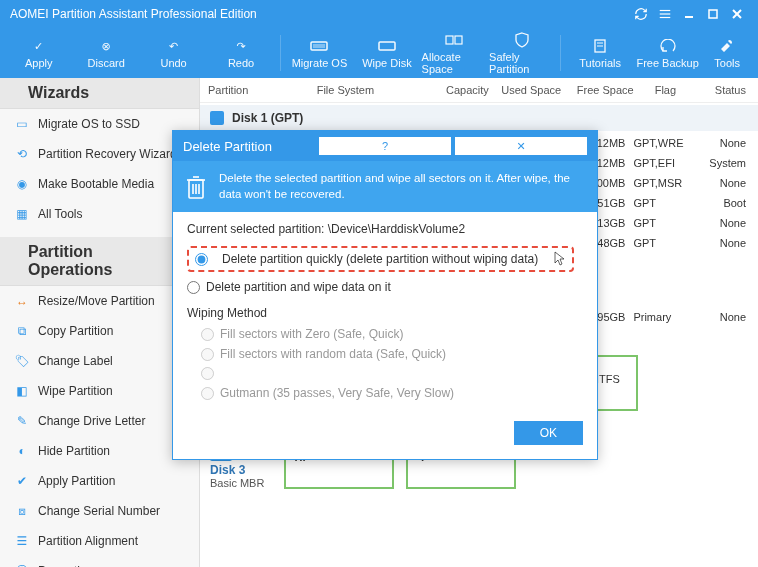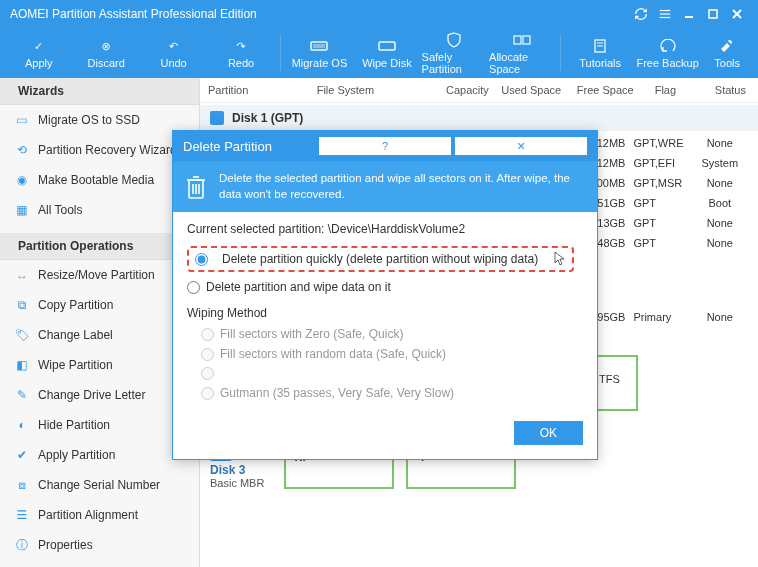--- a/index.html
+++ b/index.html
@@ -9,36 +9,36 @@
 .titlebar .title { flex: 1; }
 .titlebar .win-btn { width: 22px; height: 22px; display: flex; align-items: center; justify-content: center; cursor: pointer; margin-left: 2px; }
 
 .toolbar { background: #3498e8; color: #fff; height: 50px; display: flex; align-items: center; gap: 2px; padding: 0 6px; }
 .tool-btn { display: flex; flex-direction: column; align-items: center; justify-content: center; width: 66px; height: 44px; font-size: 11px; cursor: pointer; opacity: 0.95; }
 .tool-btn .icon { width: 18px; height: 18px; margin-bottom: 2px; display: flex; align-items: center; justify-content: center; }
 .tool-divider { width: 1px; height: 36px; background: rgba(255,255,255,0.2); margin: 0 4px; }
 
 .main { display: flex; height: 489px; }
 .sidebar { width: 200px; background: #f7f7f7; border-right: 1px solid #ddd; overflow-y: auto; }
-.side-header { background: #e8e8e8; padding: 6px 18px; font-weight: bold; font-size: 12px; border-bottom: 1px solid #ddd; }
+.side-header { background: #e8e8e8; padding: 6px 28px; font-weight: bold; font-size: 16px; border-bottom: 1px solid #ddd; }
 .side-item { display: flex; align-items: center; gap: 8px; padding: 7px 14px; cursor: pointer; font-size: 12px; color: #333; }
 .side-icon { width: 16px; height: 16px; display: flex; align-items: center; justify-content: center; }
 
 .content { flex: 1; background: #fff; overflow: hidden; }
 .table-header { display: flex; padding: 6px 8px; font-size: 11px; color: #555; border-bottom: 1px solid #eee; }
 .th { text-align: left; }
 .th-part { width: 120px; } .th-fs { width: 110px; } .th-cap { width: 80px; text-align: right; } .th-used { width: 80px; text-align: right; } .th-free { width: 80px; text-align: right; } .th-flag { width: 70px; text-align: center; } .th-status { width: 58px; text-align: right; padding-right: 4px; }
 
 .disk-row { display: flex; align-items: center; gap: 8px; background: #eef3f8; padding: 6px 10px; font-weight: bold; font-size: 12px; margin: 2px 0; }
 .disk-icon { width: 14px; height: 14px; background: #3498e8; border-radius: 2px; }
 
 .data-rows { }
 .data-row { display: flex; padding: 4px 8px; font-size: 11px; color: #333; }
 .data-row > div { overflow: hidden; white-space: nowrap; }
-.td-cap { width: 80px; text-align: right; } .td-flag { width: 70px; text-align: left; padding-left: 8px; } .td-status { width: 58px; text-align: center; padding-right: 4px; }
+.td-cap { width: 80px; text-align: right; } .td-flag { width: 70px; text-align: left; padding-left: 8px; } .td-status { width: 58px; text-align: right; padding-right: 4px; }
 
 .disk-blocks { padding: 10px; display: flex; gap: 20px; }
 .disk-block { display: flex; gap: 8px; }
 .disk-info { }
 .disk-info .dname { font-weight: bold; font-size: 12px; color: #3076b5; }
 .disk-info .dbasic { font-size: 11px; color: #555; }
 .disk-info .dsize { font-size: 11px; color: #555; }
 .part-boxes { display: flex; gap: 12px; }
 .part-box { border: 2px solid #7cc46a; padding: 4px 8px; min-width: 110px; font-size: 11px; }
 .part-box .pletter { font-weight: bold; }
@@ -129,34 +129,34 @@
   <div class="tool-btn">
       <span class="icon">
         <svg width="18" height="14" viewBox="0 0 18 14">
           <rect x="1" y="3" width="16" height="8" rx="1" fill="none" stroke="#fff" stroke-width="1.5"></rect>
         </svg>
       </span>
       <span>Wipe Disk</span>
     </div>
   <div class="tool-btn">
       <span class="icon">
-        <svg width="14" height="16" viewBox="0 0 14 16">
-          <path d="M7 1 L13 3 V8 C13 12 7 15 7 15 C7 15 1 12 1 8 V3 Z" fill="none" stroke="#fff" stroke-width="1.3"></path>
-        </svg>
-      </span>
-      <span>Safely Partition</span>
-    </div>
-  <div class="tool-btn">
-      <span class="icon">
         <svg width="18" height="14" viewBox="0 0 18 14">
           <rect x="1" y="3" width="7" height="8" fill="none" stroke="#fff" stroke-width="1.2"></rect>
           <rect x="10" y="3" width="7" height="8" fill="none" stroke="#fff" stroke-width="1.2"></rect>
         </svg>
       </span>
       <span>Allocate Space</span>
+    </div>
+  <div class="tool-btn">
+      <span class="icon">
+        <svg width="14" height="16" viewBox="0 0 14 16">
+          <path d="M7 1 L13 3 V8 C13 12 7 15 7 15 C7 15 1 12 1 8 V3 Z" fill="none" stroke="#fff" stroke-width="1.3"></path>
+        </svg>
+      </span>
+      <span>Safely Partition</span>
     </div>
   <div class="tool-divider"></div>
   <div class="tool-btn">
       <span class="icon">
         <svg width="14" height="14" viewBox="0 0 14 14">
           <rect x="2" y="1" width="10" height="12" fill="none" stroke="#fff" stroke-width="1.3"></rect>
           <line x1="4" y1="4" x2="10" y2="4" stroke="#fff"></line>
           <line x1="4" y1="7" x2="10" y2="7" stroke="#fff"></line>
         </svg>
       </span>

